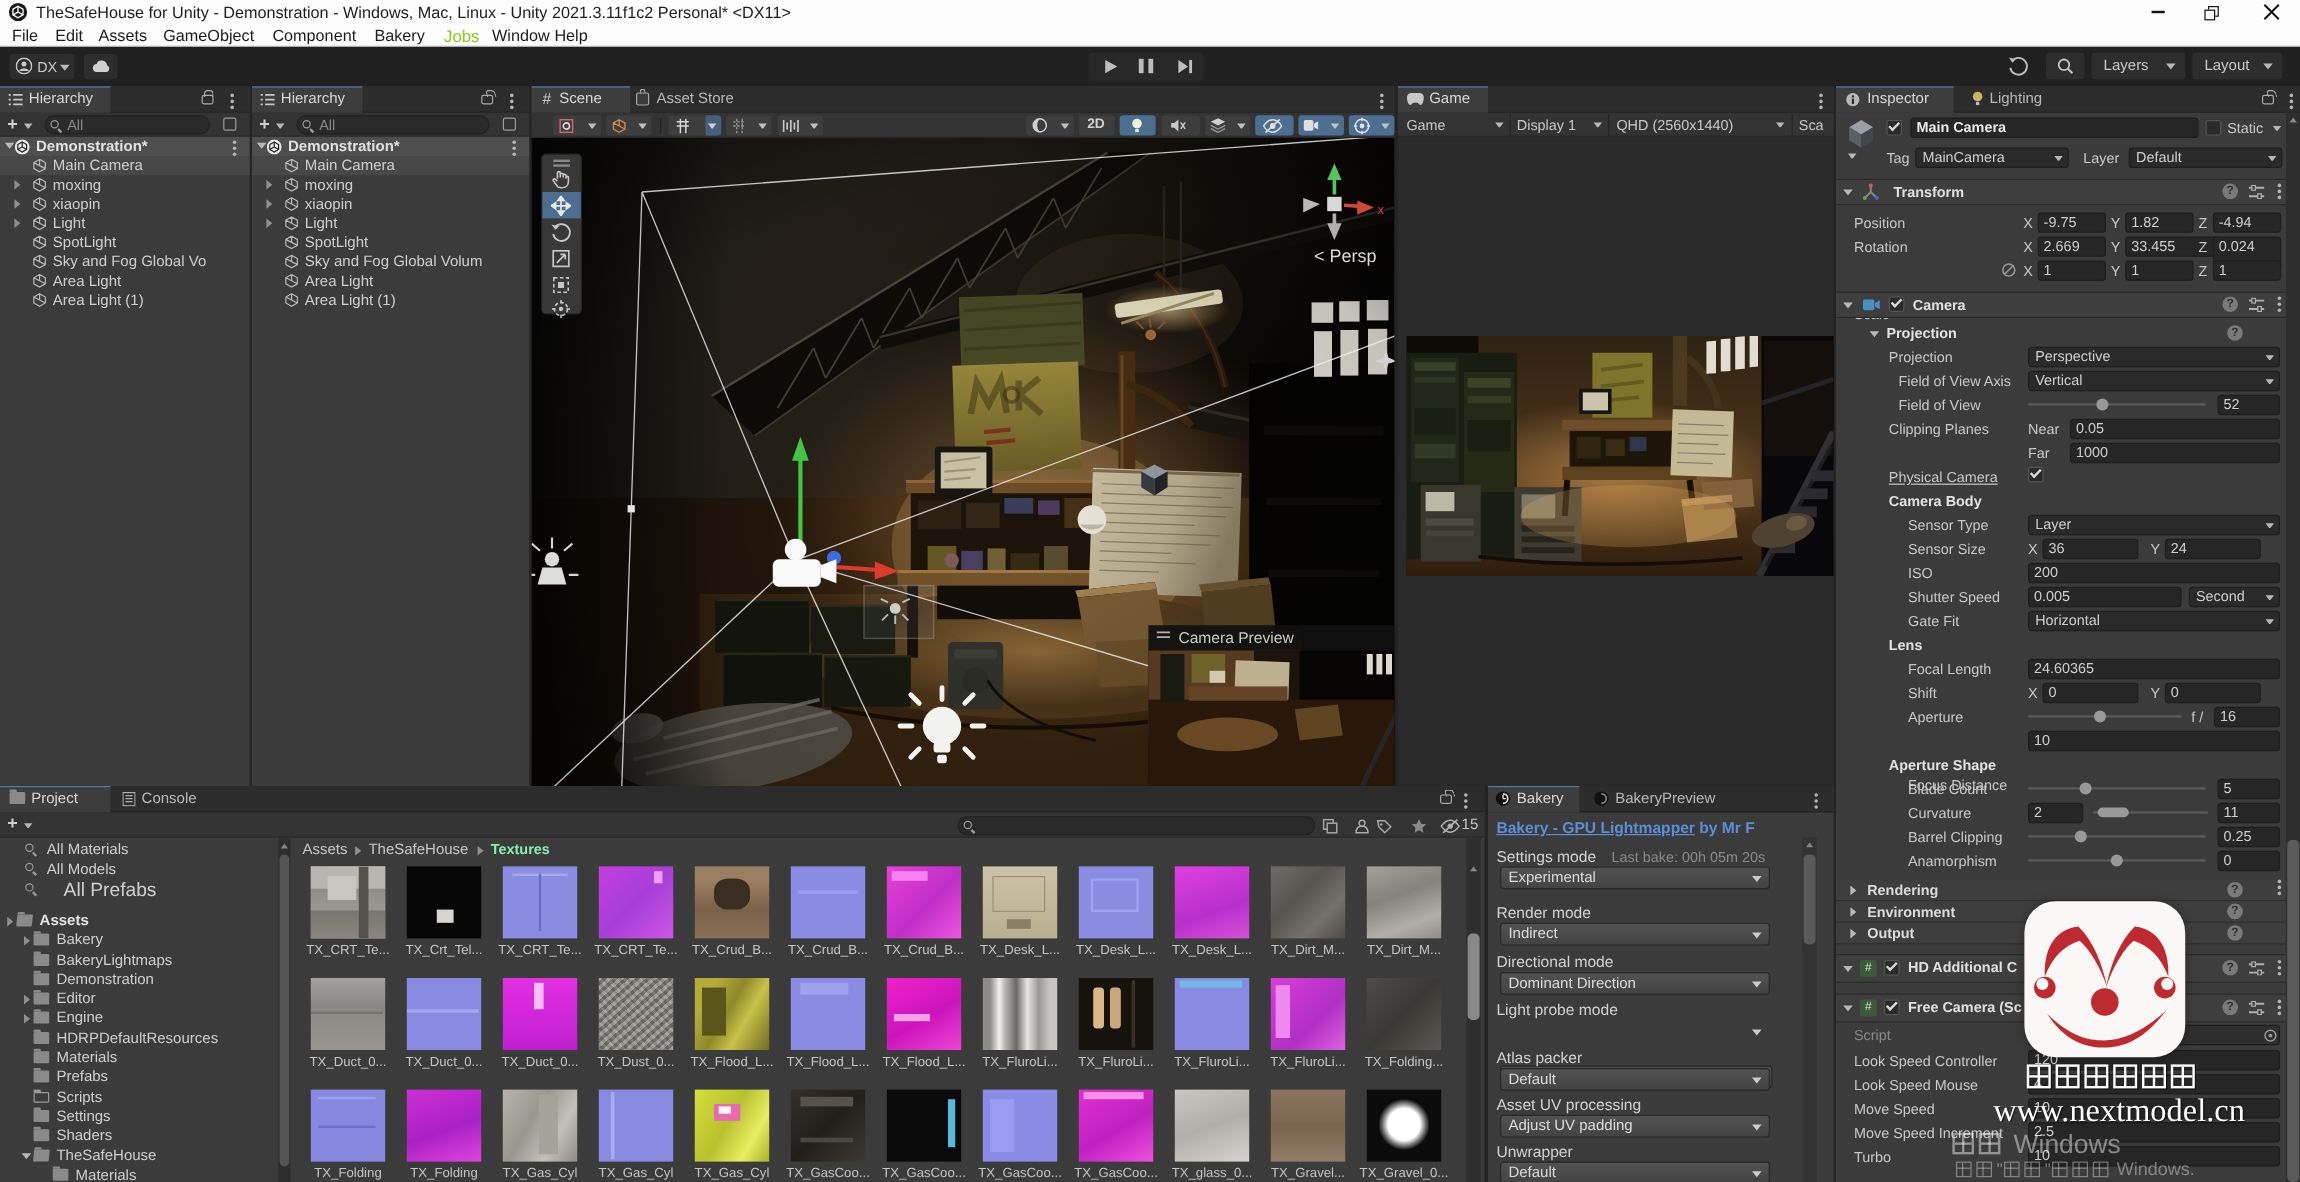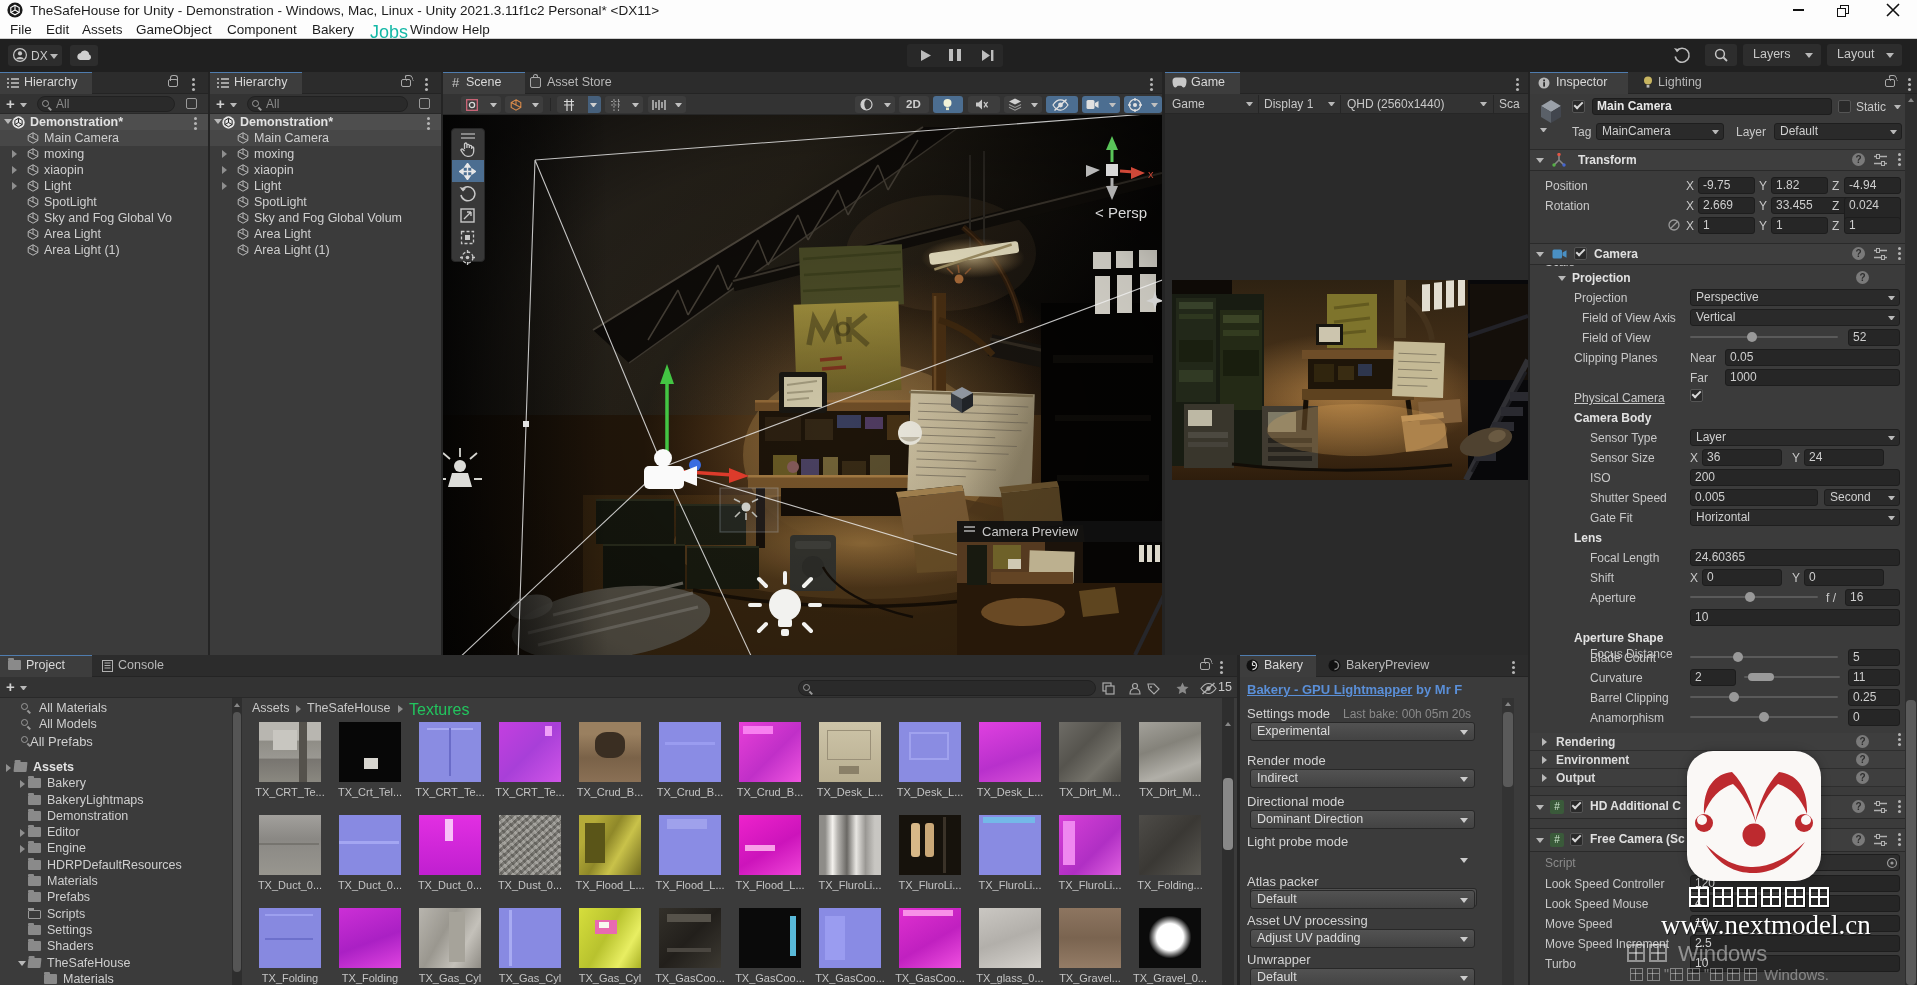--- a/index.html
+++ b/index.html
@@ -44,21 +44,21 @@
 <svg class="a" style="left:1886px;top:3px" width="14" height="14" viewBox="0 0 14 14">
     <path d="M1 1 13 13M13 1 1 13" stroke="#111" stroke-width="1.6"></path>
   </svg>
 <div class="a" style="left:0px;top:20px;width:1917px;height:19px;background:#fdfdfd;border-bottom:1px solid #d0d0d0"></div>
 <div class="a t" style="left:10px;top:22px;font-size:13.5px;color:#1c1c1c">File</div>
 <div class="a t" style="left:46px;top:22px;font-size:13.5px;color:#1c1c1c">Edit</div>
 <div class="a t" style="left:82px;top:22px;font-size:13.5px;color:#1c1c1c">Assets</div>
 <div class="a t" style="left:136px;top:22px;font-size:13.5px;color:#1c1c1c">GameObject</div>
 <div class="a t" style="left:227px;top:22px;font-size:13.5px;color:#1c1c1c">Component</div>
 <div class="a t" style="left:312px;top:22px;font-size:13.5px;color:#1c1c1c">Bakery</div>
-<div class="a t" style="left:370px;top:22px;font-size:18px;color:#14b8a6">Jobs</div>
+<div class="a t" style="left:370px;top:22px;font-size:14px;color:#84cc16">Jobs</div>
 <div class="a t" style="left:410px;top:22px;font-size:13.5px;color:#1c1c1c">Window</div>
 <div class="a t" style="left:462px;top:22px;font-size:13.5px;color:#1c1c1c">Help</div>
 <div class="a" style="left:0px;top:39px;width:1917px;height:33px;background:#202020"></div>
 <div class="a" style="left:8px;top:45px;width:54px;height:21px;background:#2d2d2d;border-radius:3px"></div>
 <svg class="a" style="left:13px;top:48px" width="14" height="14" viewBox="0 0 14 14">
     <circle cx="7" cy="7" r="6.4" fill="none" stroke="#c8c8c8" stroke-width="1.2"></circle>
     <circle cx="7" cy="5.4" r="2.1" fill="#c8c8c8"></circle>
     <path d="M2.8 11.2 A5 5 0 0 1 11.2 11.2" fill="#c8c8c8"></path>
   </svg>
 <div class="a t" style="left:31px;top:49px;font-size:12px;color:#c8c8c8">DX</div>
@@ -907,21 +907,21 @@
     <path d="M1 6.5 C3.5 3 6 1.5 8.5 1.5 C11 1.5 13.5 3 16 6.5 C13.5 10 11 11.5 8.5 11.5 C6 11.5 3.5 10 1 6.5Z" fill="none" stroke="#b0b0b0" stroke-width="1.2"></path>
     <circle cx="8.5" cy="6.5" r="2.2" fill="#b0b0b0"></circle>
     <path d="M2.5 12 14.5 1" stroke="#b0b0b0" stroke-width="1.4"></path>
   </svg>
 <div class="a t" style="left:1218px;top:680px;font-size:12.5px;color:#c8c8c8">15</div>
 <div class="a mag" style="left:21px;top:703px;width:7px;height:7px;"></div>
 <div class="a t" style="left:39px;top:701px;font-size:12.5px;color:#cfcfcf">All Materials</div>
 <div class="a mag" style="left:21px;top:719.3px;width:7px;height:7px;"></div>
 <div class="a t" style="left:39px;top:717.3px;font-size:12.5px;color:#cfcfcf">All Models</div>
 <div class="a mag" style="left:21px;top:735.5999999999999px;width:7px;height:7px;"></div>
-<div class="a t" style="left:30px;top:733.5999999999999px;font-size:13px;color:#cfcfcf">All Prefabs</div>
+<div class="a t" style="left:53px;top:733.5999999999999px;font-size:16px;color:#cfcfcf">All Prefabs</div>
 <div class="a" style="left:6px;top:763.8999999999999px;width:0px;height:0px;border-top:4px solid transparent;border-bottom:4px solid transparent;border-left:5px solid #8f8f8f"></div>
 <div class="a fold" style="left:14px;top:761.8999999999999px;width:13px;height:10px;transform:skewX(-6deg)"></div>
 <div class="a t" style="left:33px;top:759.8999999999999px;font-size:12.5px;color:#cfcfcf;font-weight:bold;color:#e2e2e2">Assets</div>
 <div class="a" style="left:20px;top:780.1999999999998px;width:0px;height:0px;border-top:4px solid transparent;border-bottom:4px solid transparent;border-left:5px solid #8f8f8f"></div>
 <div class="a fold" style="left:28px;top:778.1999999999998px;width:13px;height:10px;"></div>
 <div class="a t" style="left:47px;top:776.1999999999998px;font-size:12.5px;color:#cfcfcf">Bakery</div>
 <div class="a fold" style="left:28px;top:794.4999999999998px;width:13px;height:10px;"></div>
 <div class="a t" style="left:47px;top:792.4999999999998px;font-size:12.5px;color:#cfcfcf">BakeryLightmaps</div>
 <div class="a fold" style="left:28px;top:810.7999999999997px;width:13px;height:10px;"></div>
 <div class="a t" style="left:47px;top:808.7999999999997px;font-size:12.5px;color:#cfcfcf">Demonstration</div>
@@ -950,21 +950,21 @@
 <div class="a t" style="left:63px;top:971.7999999999993px;font-size:12.5px;color:#cfcfcf">Materials</div>
 <div class="a" style="left:232px;top:698px;width:10px;height:287px;background:#2e2e2e"></div>
 <div class="a" style="left:233px;top:712px;width:8px;height:260px;background:#555;border-radius:4px"></div>
 <div class="a" style="left:233px;top:700px;width:8px;height:10px;">
     <div class="a" style="left:1px;top:3px;border-left:3px solid transparent;border-right:3px solid transparent;border-bottom:4px solid #888"></div>
   </div>
 <div class="a t" style="left:252px;top:701px;font-size:12.5px;color:#c8c8c8">Assets</div>
 <div class="a" style="left:296px;top:705px;width:0px;height:0px;border-top:4px solid transparent;border-bottom:4px solid transparent;border-left:5px solid #8f8f8f"></div>
 <div class="a t" style="left:307px;top:701px;font-size:12.5px;color:#c8c8c8">TheSafeHouse</div>
 <div class="a" style="left:398px;top:705px;width:0px;height:0px;border-top:4px solid transparent;border-bottom:4px solid transparent;border-left:5px solid #8f8f8f"></div>
-<div class="a t" style="left:409px;top:701px;font-size:16px;color:#22c55e;font-weight:normal">Textures</div>
+<div class="a t" style="left:409px;top:701px;font-size:12px;color:#86efac;font-weight:bold">Textures</div>
 <div class="a thumb" style="left:259px;top:722px;width:62px;height:60px;background:linear-gradient(180deg,#b8b6b0 30%,#8f8d86 32%,#9a9892 60%,#787570 62%,#8a8880 100%),linear-gradient(90deg,#aaa8a2,#c2c0ba);overflow:hidden">
     <div class="a" style="left:40px;top:0;width:8px;height:60px;background:#55524c"></div>
     <div class="a" style="left:14px;top:8px;width:24px;height:20px;background:#c8c6c0"></div>
   </div>
 <div class="a lbl" style="left:251px;top:786px;width:78px;height:14px;">TX_CRT_Te...</div>
 <div class="a thumb" style="left:339px;top:722px;width:62px;height:60px;background:#070707;overflow:hidden">
     <div class="a" style="left:25px;top:36px;width:14px;height:11px;background:#d8d6d0"></div>
   </div>
 <div class="a lbl" style="left:331px;top:786px;width:78px;height:14px;">TX_Crt_Tel...</div>
 <div class="a thumb" style="left:419px;top:722px;width:62px;height:60px;background:#8a8ce2;overflow:hidden">

